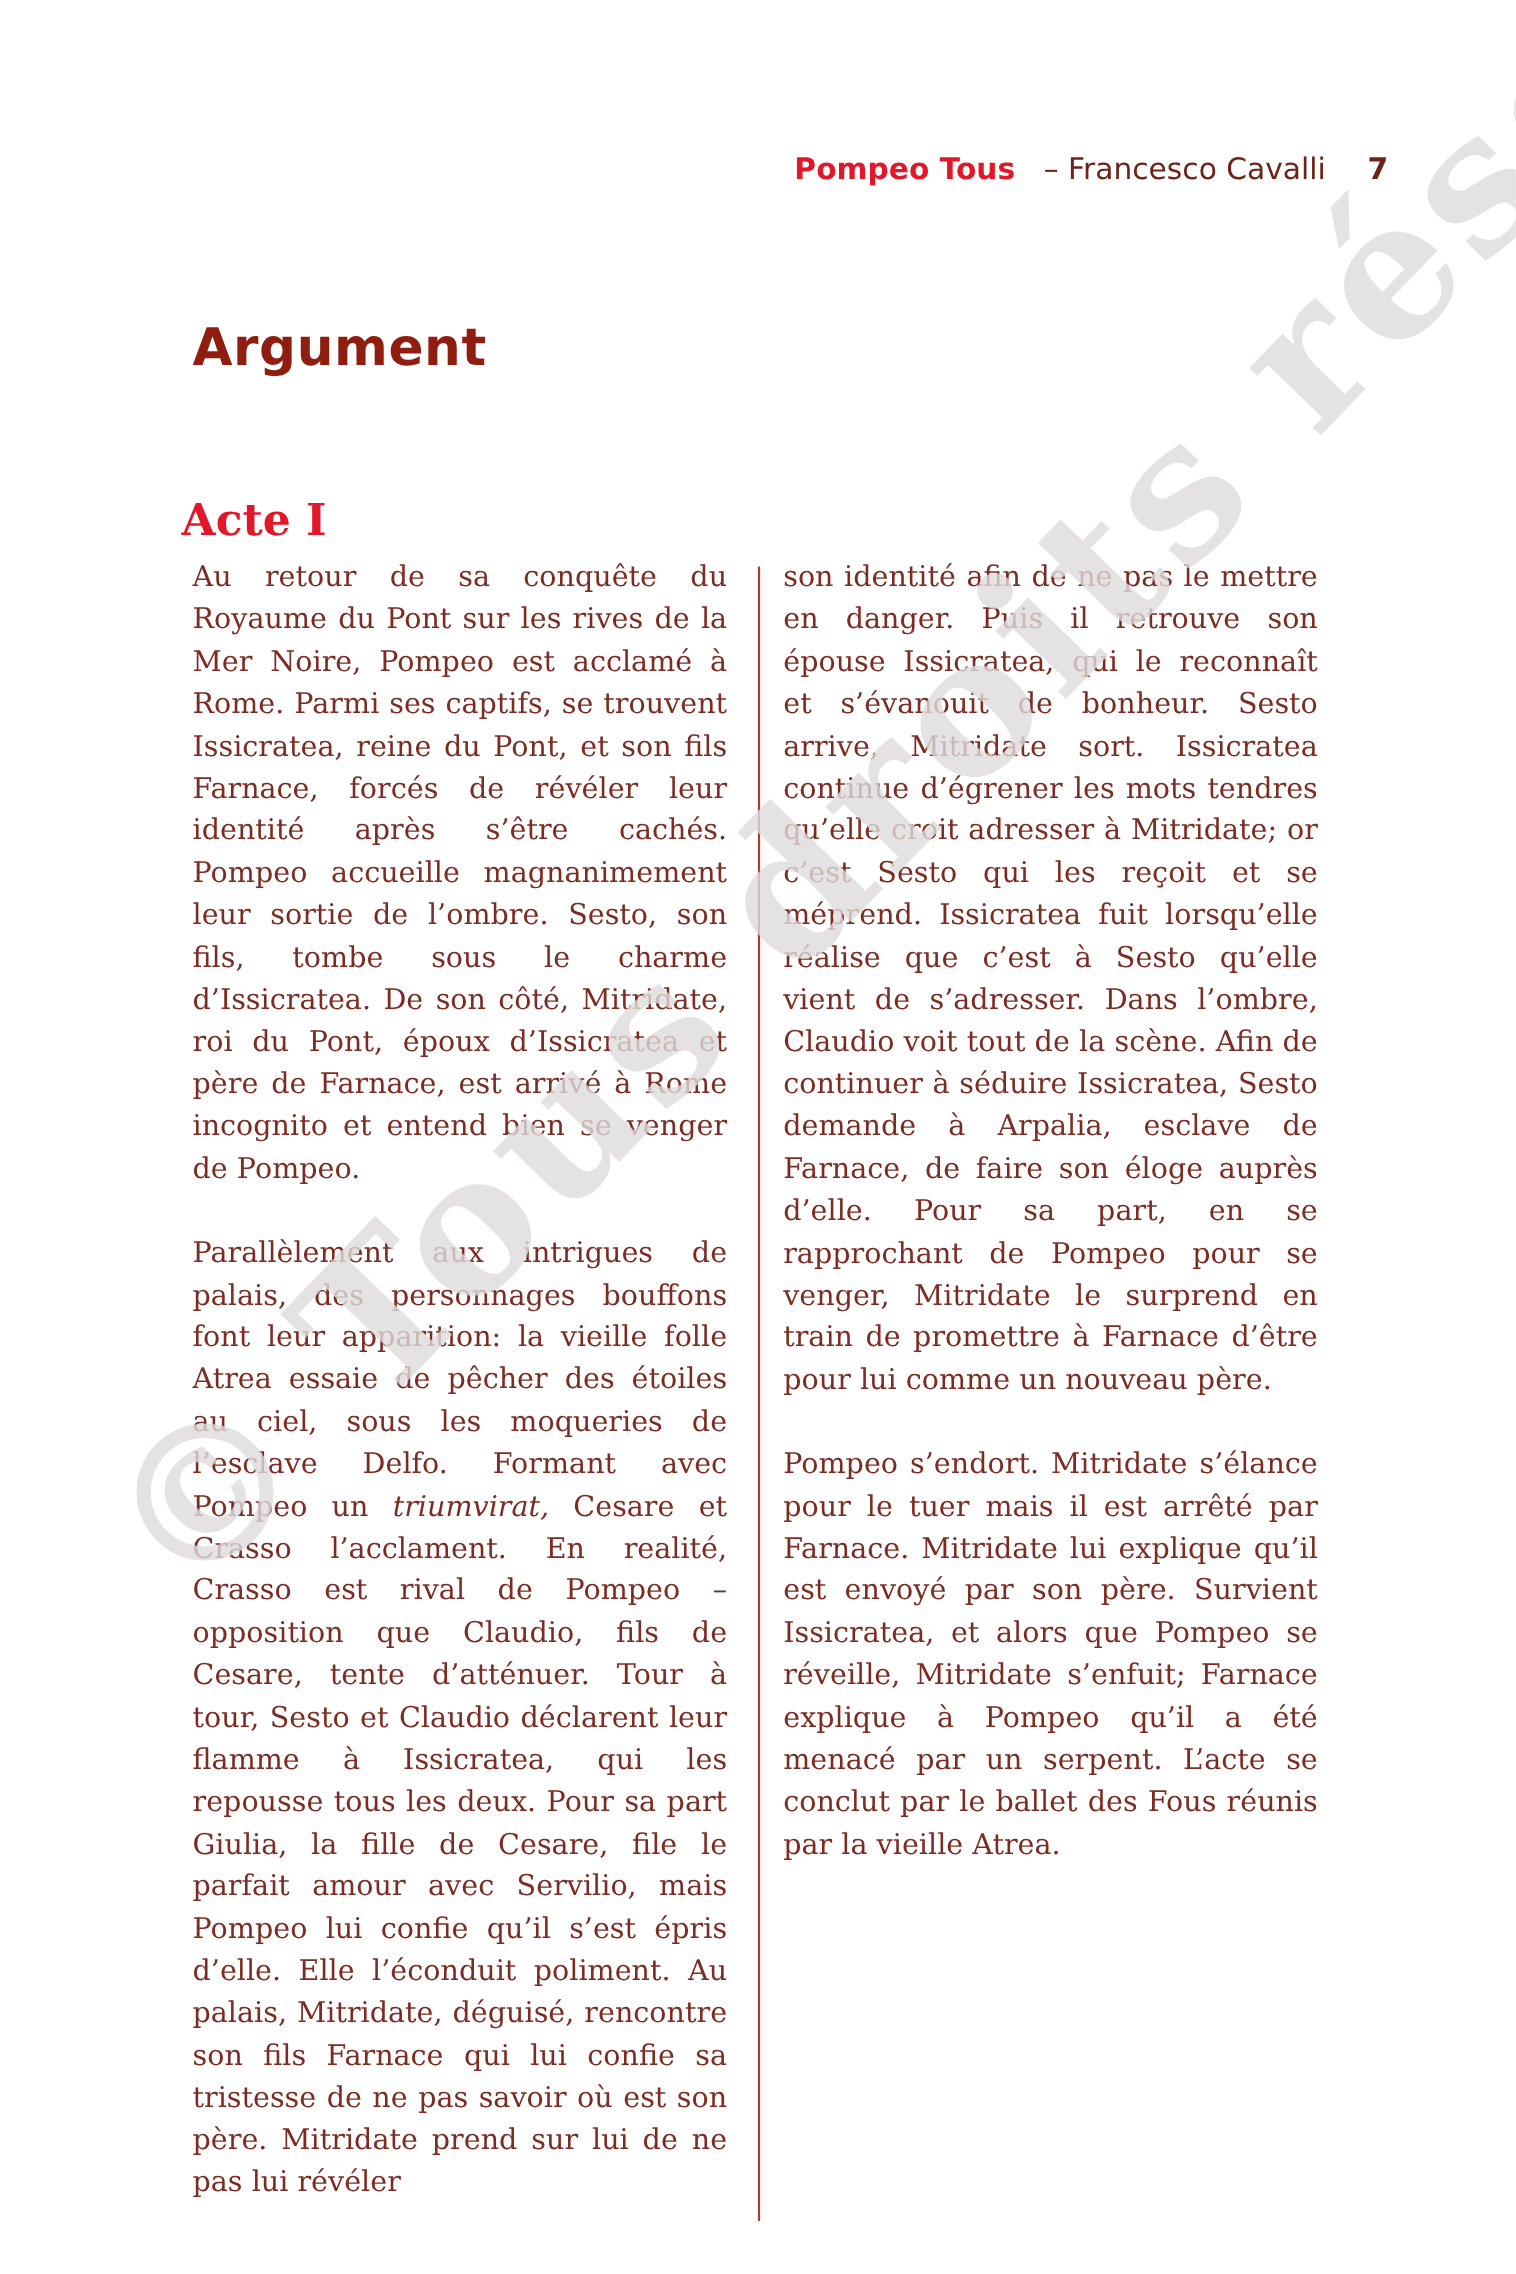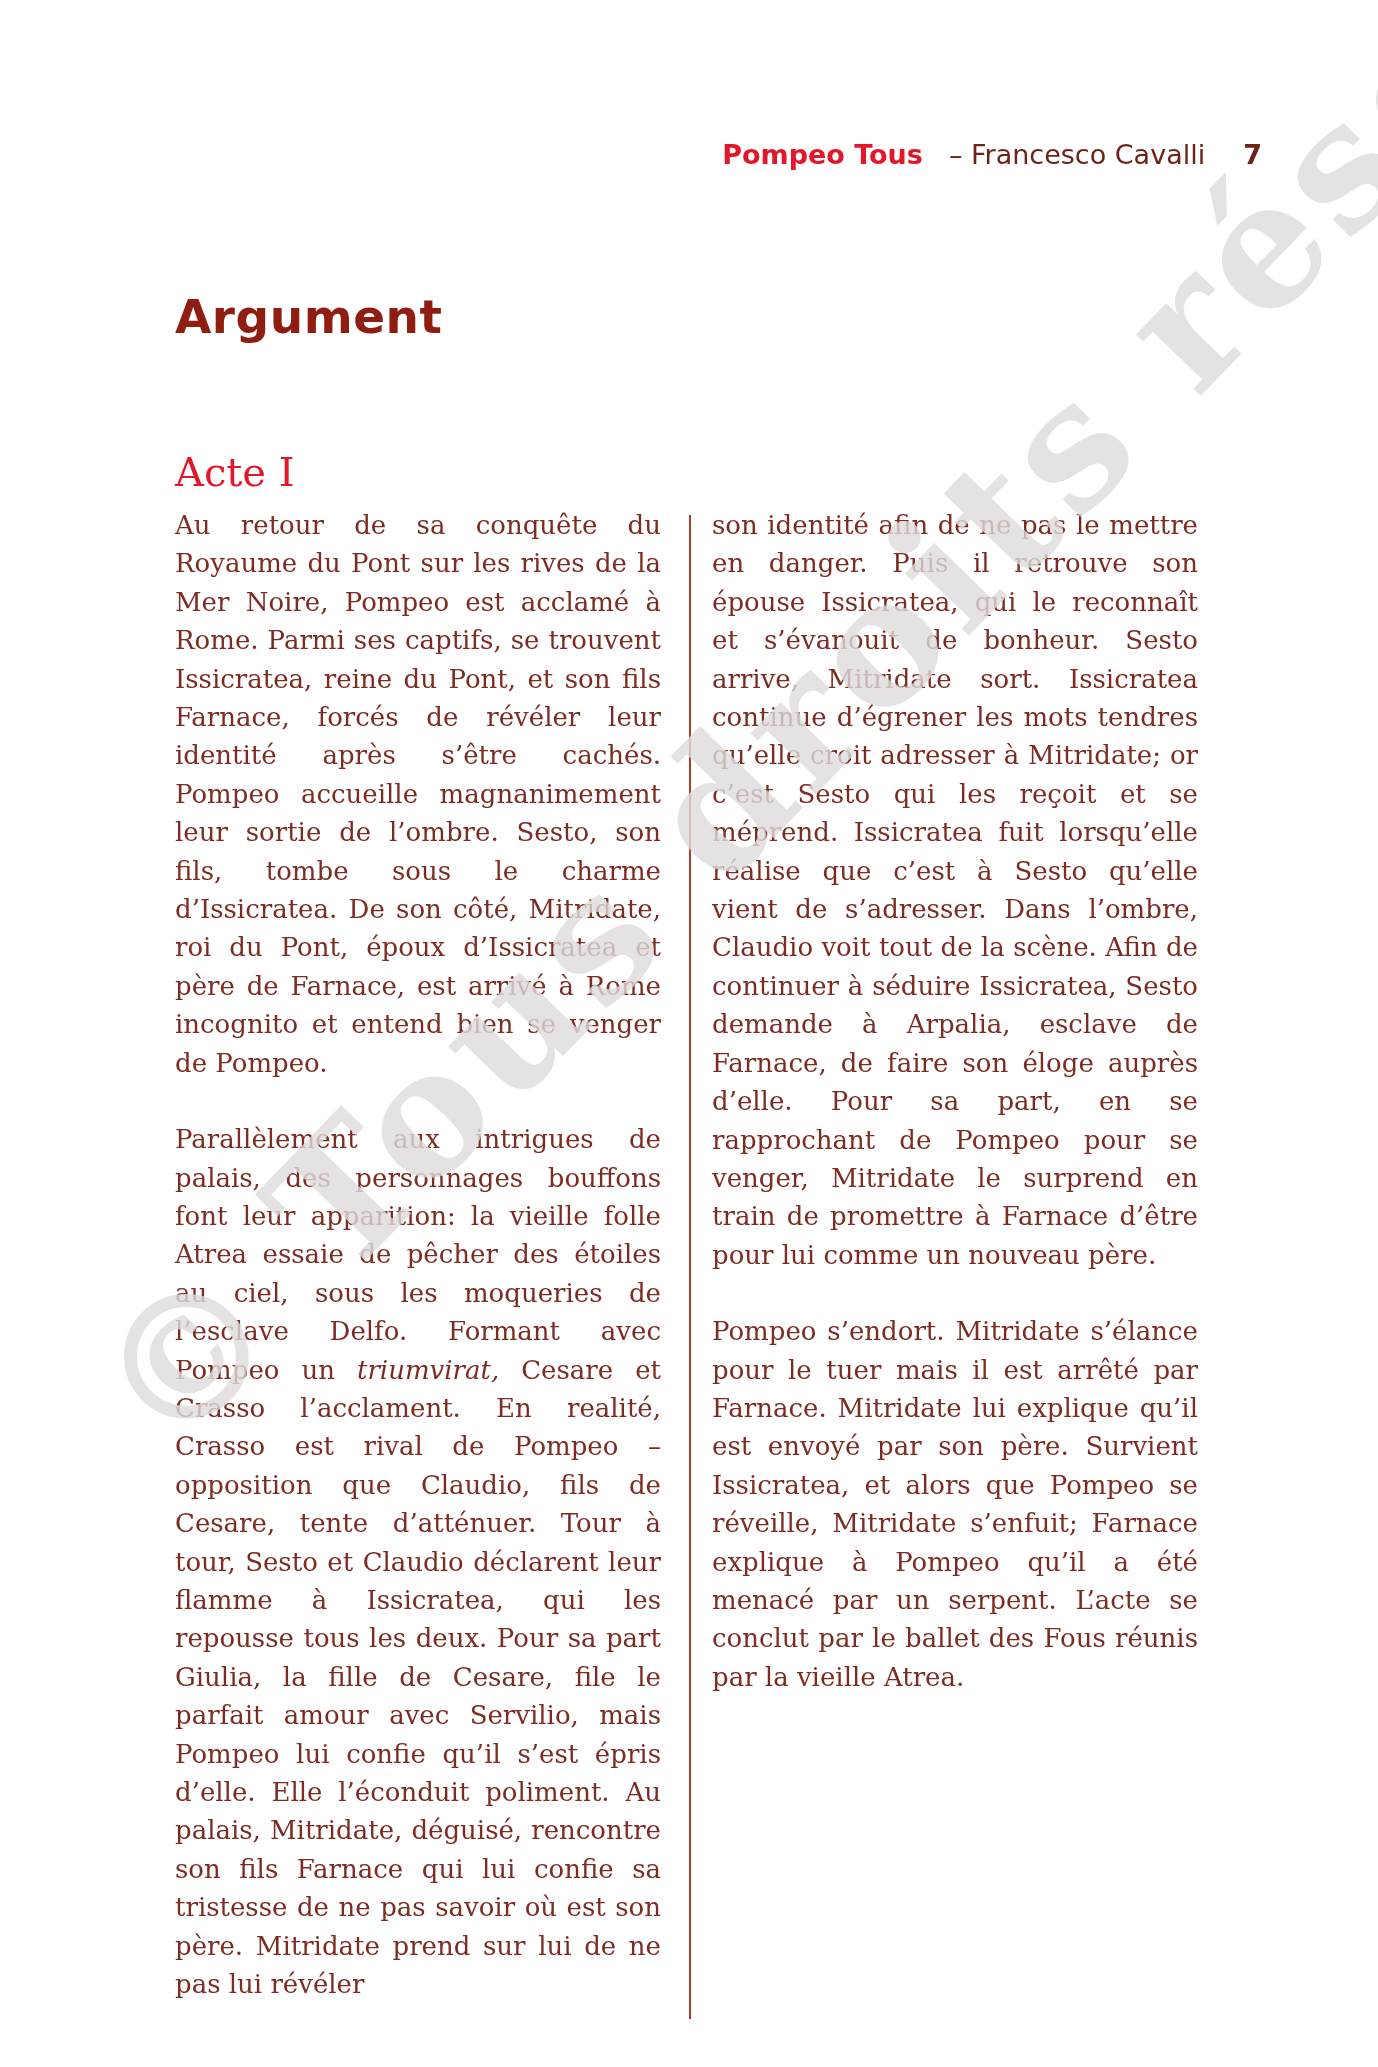--- a/index.html
+++ b/index.html
@@ -30,22 +30,22 @@
   
   .page-title{
     position:absolute;left:175px;top:253px;
     font-family:"DejaVu Sans","Liberation Sans",sans-serif;
     font-size:47px;letter-spacing:.5px;
     color:var(--title-red);
     margin-top:36px;
   }
   
   .section-heading{
-    position:absolute;left:175px;top:416px;
-    font-family:"DejaVu Serif",serif;font-weight:normal;
+    position:absolute;left:165px;top:416px;
+    font-family:"DejaVu Serif",serif;font-weight:bold;
     font-size:40px;color:var(--accent-red);
   }
   
   .columns{
     position:absolute;left:175px;top:506px;width:1030px;
     display:flex;align-items:stretch;min-height:1392px;
   }
   .col{
     width:486px;
     font-size:26px;line-height:38.4px;

